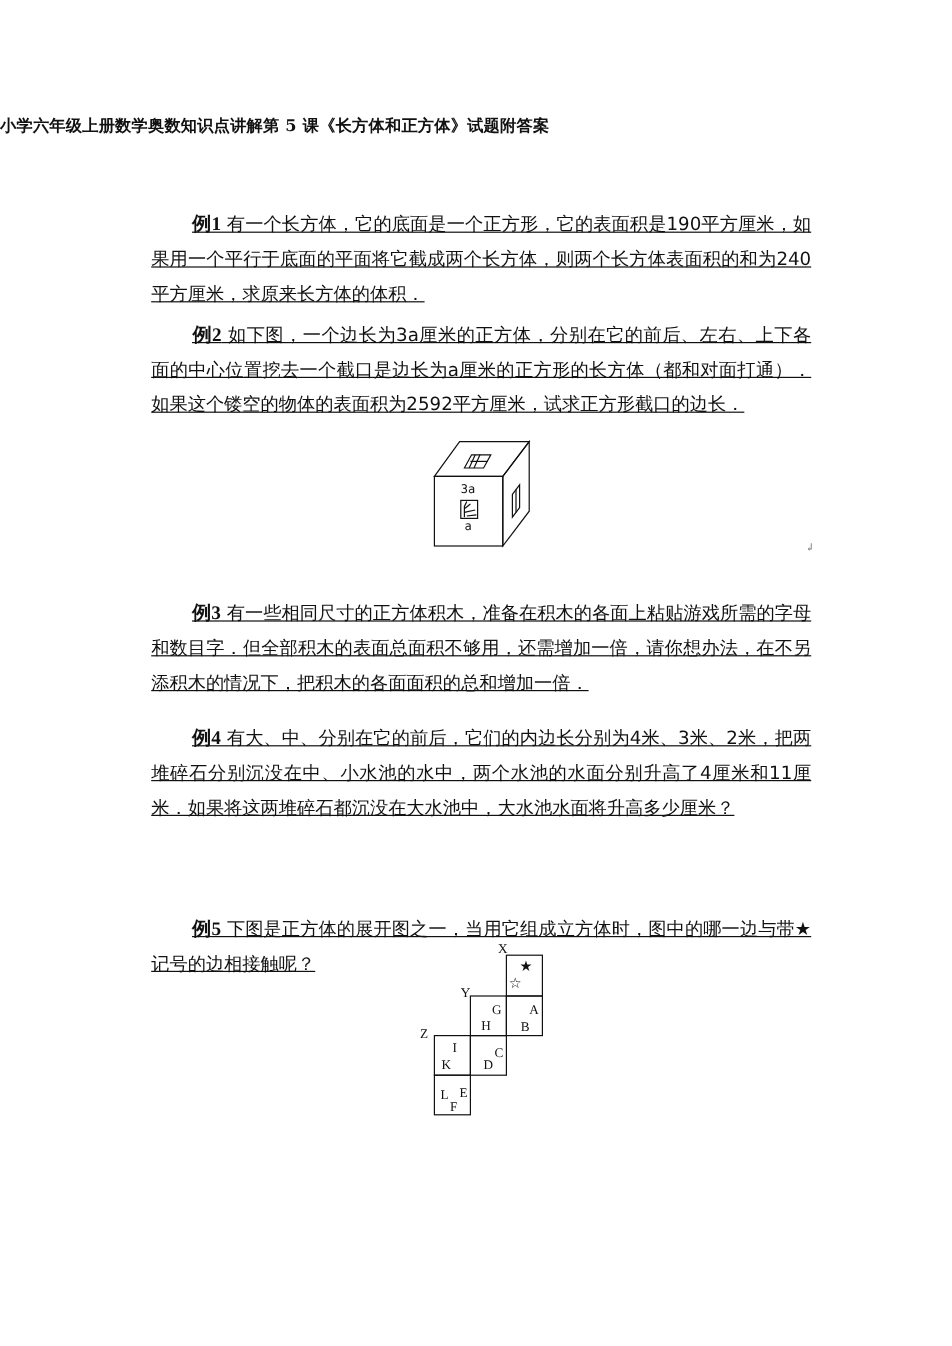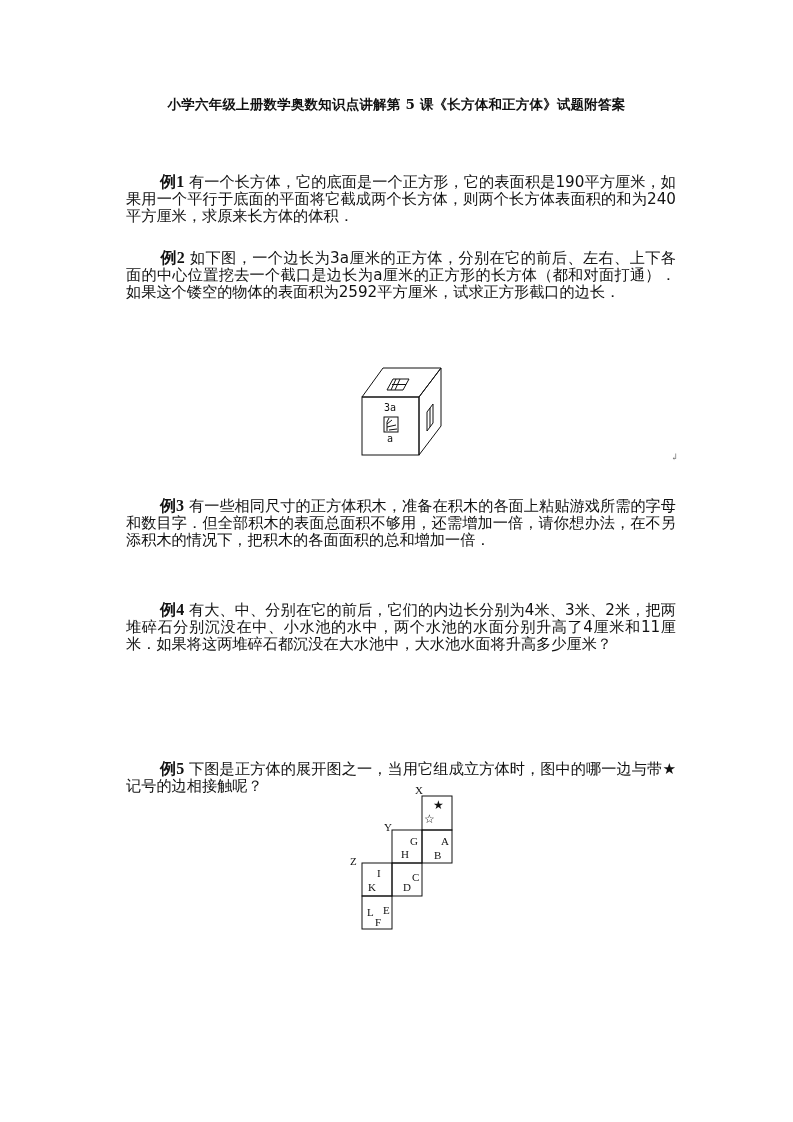--- a/index.html
+++ b/index.html
@@ -1,25 +1,25 @@
 <!DOCTYPE html>
 <html><head>
   <meta charset="utf-8">
   <style>
     html, body { margin: 0; padding: 0; background: #ffffff; }
     body { width: 793px; height: 1122px; position: relative; overflow: hidden;
            font-family: "DejaVu Serif", "Liberation Serif", serif; color: #111; }
-    .title { position: absolute; top: 96px; left: 0; width: 793px; text-align: center;
+    .title { position: absolute; top: 96px; left: 0; width: 793px; text-align: left;
              font-size: 13.5px; font-weight: bold; letter-spacing: 0.2px; }
-    .para { position: absolute; left: 126px; width: 550px; font-size: 15.2px; line-height: 17px;
-            font-family: "DejaVu Sans", "Liberation Sans", sans-serif; text-align: justify; }
+    .para { position: absolute; left: 126px; width: 550px; font-size: 15.2px; line-height: 29px;
+            font-family: "DejaVu Sans", "Liberation Sans", sans-serif; text-align: justify; text-decoration: underline; }
     .para .label { font-family: "Liberation Serif", "DejaVu Serif", serif; font-weight: bold; font-size: 16px; }
     .para .indent { display: inline-block; width: 34px; }
     #p1 { top: 173px; }
-    #p2 { top: 249px; }
+    #p2 { top: 265px; }
     #p3 { top: 497px; }
     #p4 { top: 601px; }
     #p5 { top: 760px; }
     svg { position: absolute; overflow: visible; }
     .fig-text { font-family: "DejaVu Sans Mono", "Liberation Mono", monospace; font-size: 10px; fill: #111; }
     .net-text { font-family: "Liberation Serif", "DejaVu Serif", serif; font-size: 11px; fill: #111; }
     .corner-mark { position: absolute; left: 671px; top: 452px; font-size: 9px; color: #777; }
   </style>
 </head>
 <body>

